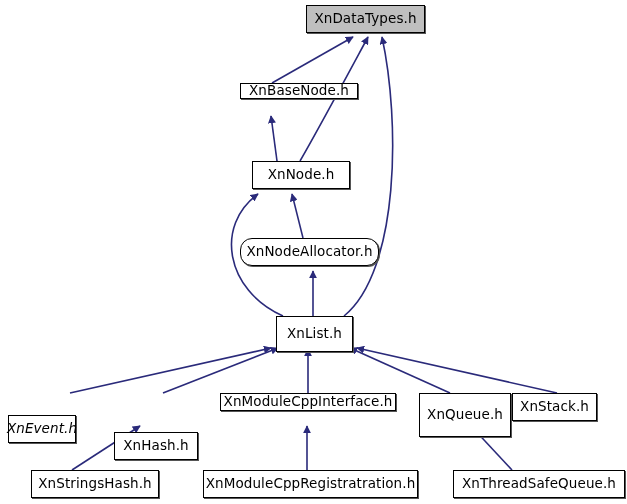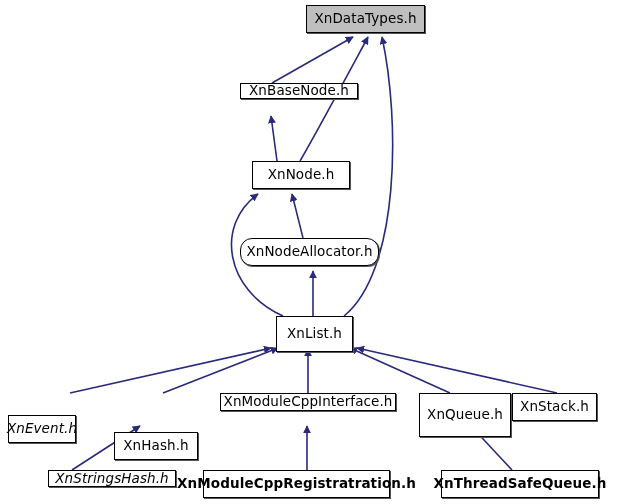--- a/index.html
+++ b/index.html
@@ -96,24 +96,24 @@
       </div>
       <div class="node" style="left: 220px; top: 393px; width: 176px; height: 18px;">
         <span class="node-label">XnModuleCppInterface.h</span>
       </div>
       <div class="node" style="left: 419px; top: 393px; width: 92px; height: 44px;">
         <span class="node-label">XnQueue.h</span>
       </div>
       <div class="node" style="left: 512px; top: 393px; width: 85px; height: 28px;">
         <span class="node-label">XnStack.h</span>
       </div>
-      <div class="node" style="left: 48px; top: 470px; width: 128px; height: 17px; font-style: italic;">
+      <div class="node" style="left: 31px; top: 470px; width: 128px; height: 28px;">
         <span class="node-label">XnStringsHash.h</span>
       </div>
-      <div class="node" style="left: 203px; top: 470px; width: 187px; height: 28px; font-weight: bold;">
+      <div class="node" style="left: 203px; top: 470px; width: 215px; height: 28px;">
         <span class="node-label">XnModuleCppRegistratration.h</span>
       </div>
-      <div class="node" style="left: 441px; top: 470px; width: 158px; height: 28px; font-weight: bold;">
+      <div class="node" style="left: 453px; top: 470px; width: 172px; height: 28px;">
         <span class="node-label">XnThreadSafeQueue.h</span>
       </div>
     </div>
 
 </div>
 
 </body></html>

